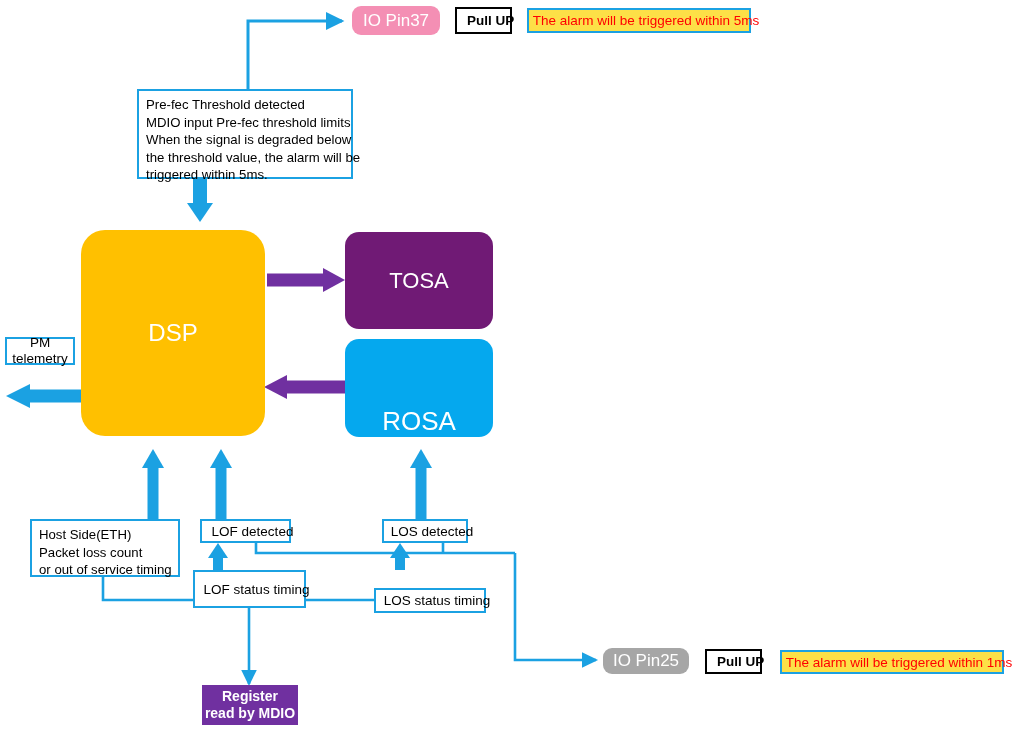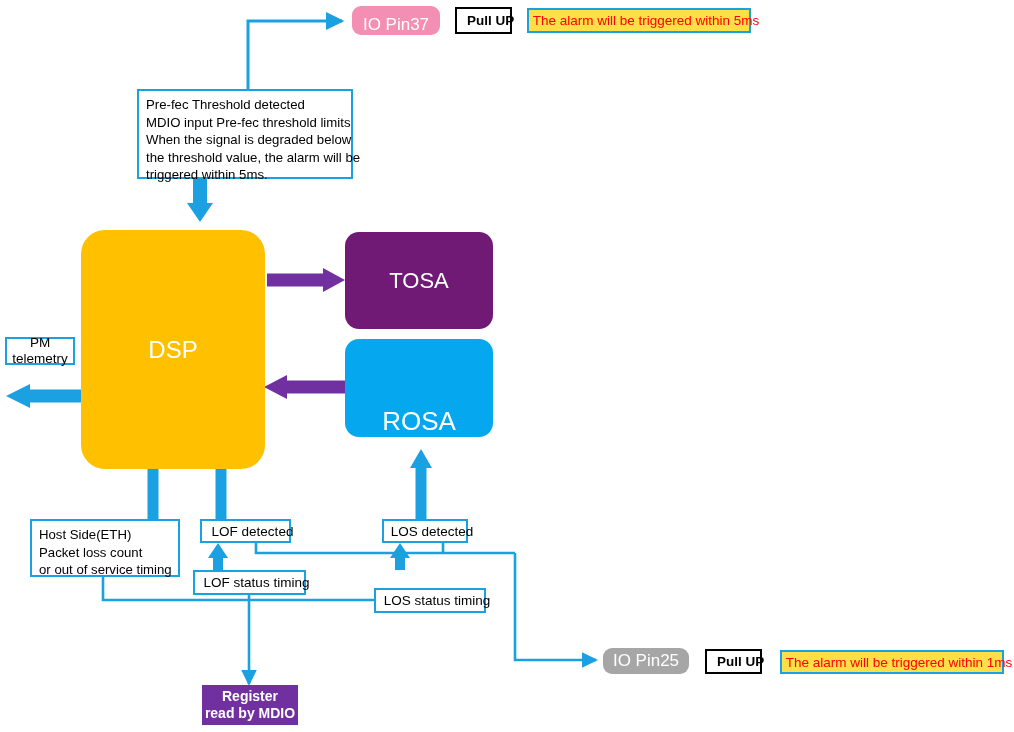--- a/index.html
+++ b/index.html
@@ -8,21 +8,21 @@
   .abs{position:absolute;box-sizing:border-box;}
   svg.wires{position:absolute;left:0;top:0;width:1014px;height:732px;pointer-events:none;}
 
   
   .blk{display:flex;align-items:center;justify-content:center;border-radius:14px;color:#ffffff;}
   .blk-dsp{background:#FFC000;border-radius:24px;font-size:24px;}
   .blk-tosa{background:#701a75;font-size:22px;}
   .blk-rosa{background:#05A8EE;font-size:26px;align-items:flex-end;}
 
   .pin{display:flex;align-items:center;justify-content:center;border-radius:9px;color:#ffffff;font-size:17px;}
-  .pin-pink{background:#F48FB4;align-items:flex-end;}
+  .pin-pink{background:#F48FB4;}
   .pin-grey{background:#A6A6A6;}
 
   
   .obox{border:2px solid #1BA1E2;background:#ffffff;color:#000000;}
   .obox-blk{border:2px solid #000000;background:#ffffff;color:#000000;font-weight:bold;}
   .obox-red{border:2px solid #1BA1E2;background:#fde047;color:#FF0000;}
 
   .label-box{display:flex;align-items:center;justify-content:center;font-size:13.5px;white-space:nowrap;padding-left:14px;}
   .para-box{padding:5px 7px;font-size:13.2px;line-height:1.33;}
   .para-box div{white-space:nowrap;}
@@ -131,21 +131,21 @@
   </div>
 
   <div class="abs obox para-box" style="left:137px;top:89px;width:216px;height:90px;">
     <div>Pre-fec Threshold detected</div>
     <div>MDIO input Pre-fec threshold limits</div>
     <div>When the signal is degraded below</div>
     <div>the threshold value, the alarm will be</div>
     <div>triggered within 5ms.</div>
   </div>
 
-  <div class="abs blk blk-dsp" style="left:81px;top:230px;width:184px;height:239px;">
+  <div class="abs blk blk-dsp" style="left:81px;top:230px;width:184px;height:206px;">
     <span>DSP</span>
   </div>
 
   <div class="abs blk blk-tosa" style="left:345px;top:232px;width:148px;height:97px;">
     <span>TOSA</span>
   </div>
 
   <div class="abs blk blk-rosa" style="left:345px;top:339px;width:148px;height:98px;">
     <span>ROSA</span>
   </div>
@@ -162,21 +162,21 @@
   </div>
 
   <div class="abs obox label-box" style="left:200px;top:519px;width:91px;height:24px;">
     <span>LOF detected</span>
   </div>
 
   <div class="abs obox label-box" style="left:382px;top:519px;width:86px;height:24px;">
     <span>LOS detected</span>
   </div>
 
-  <div class="abs obox label-box" style="left:193px;top:570px;width:113px;height:25px;">
+  <div class="abs obox label-box" style="left:193px;top:570px;width:113px;height:38px;">
     <span>LOF status timing</span>
   </div>
 
   <div class="abs obox label-box" style="left:374px;top:588px;width:112px;height:25px;">
     <span>LOS status timing</span>
   </div>
 
   <div class="abs pin pin-grey" style="left:603px;top:648px;width:86px;height:26px;">
     <span>IO Pin25</span>
   </div>

